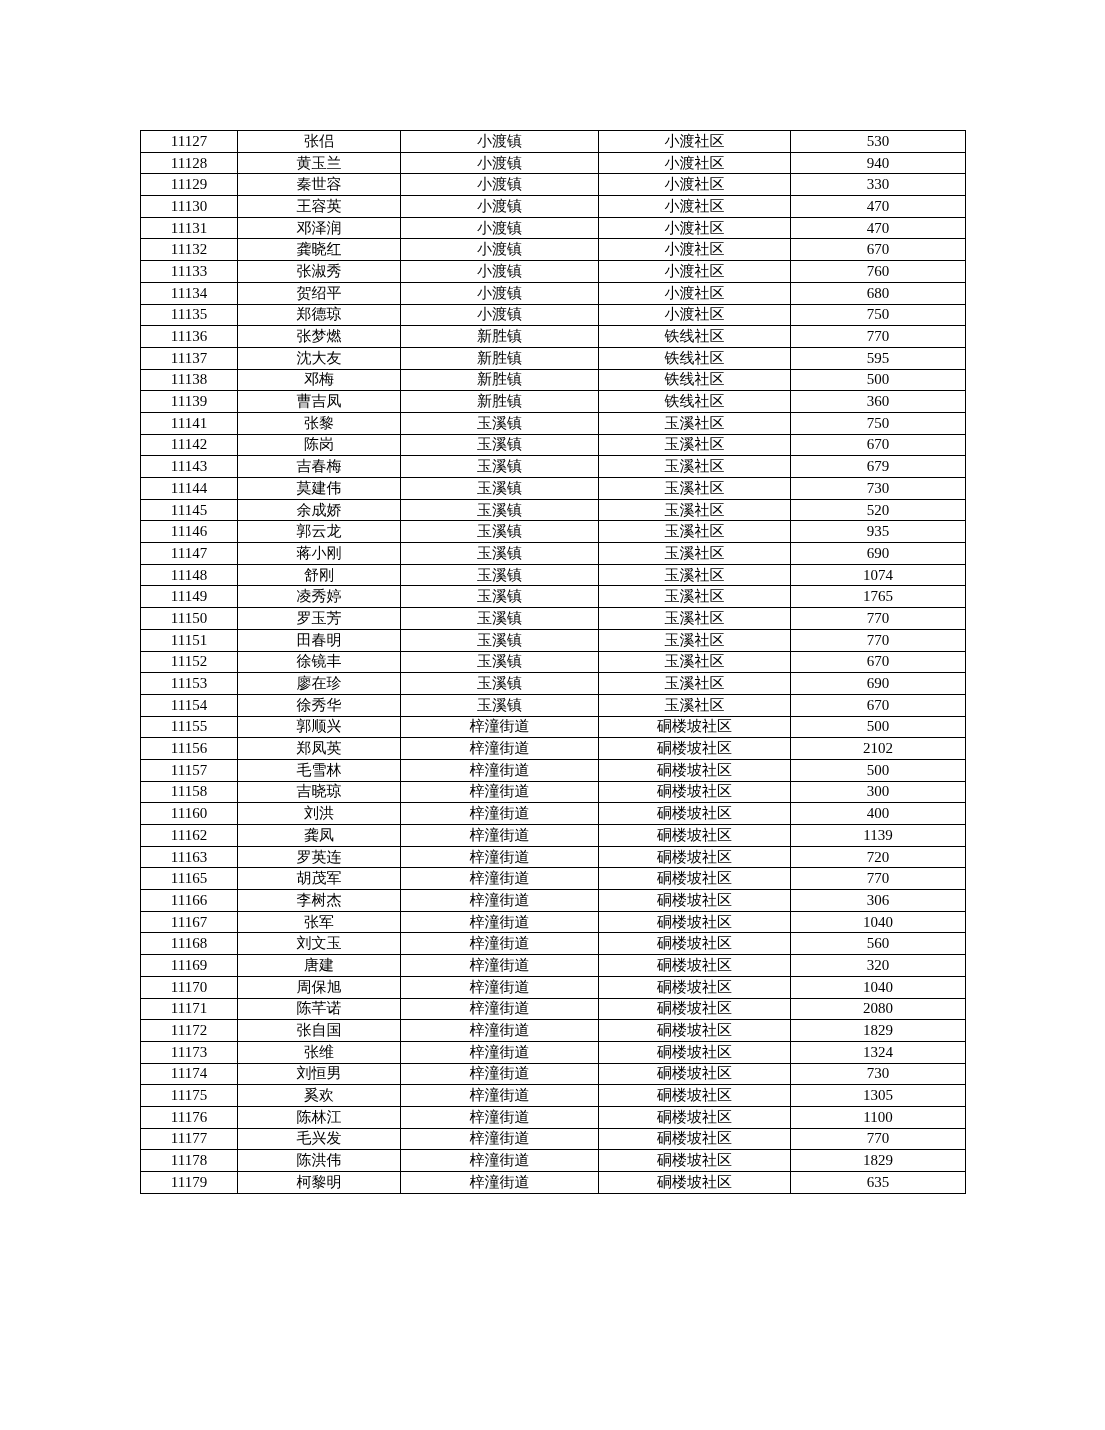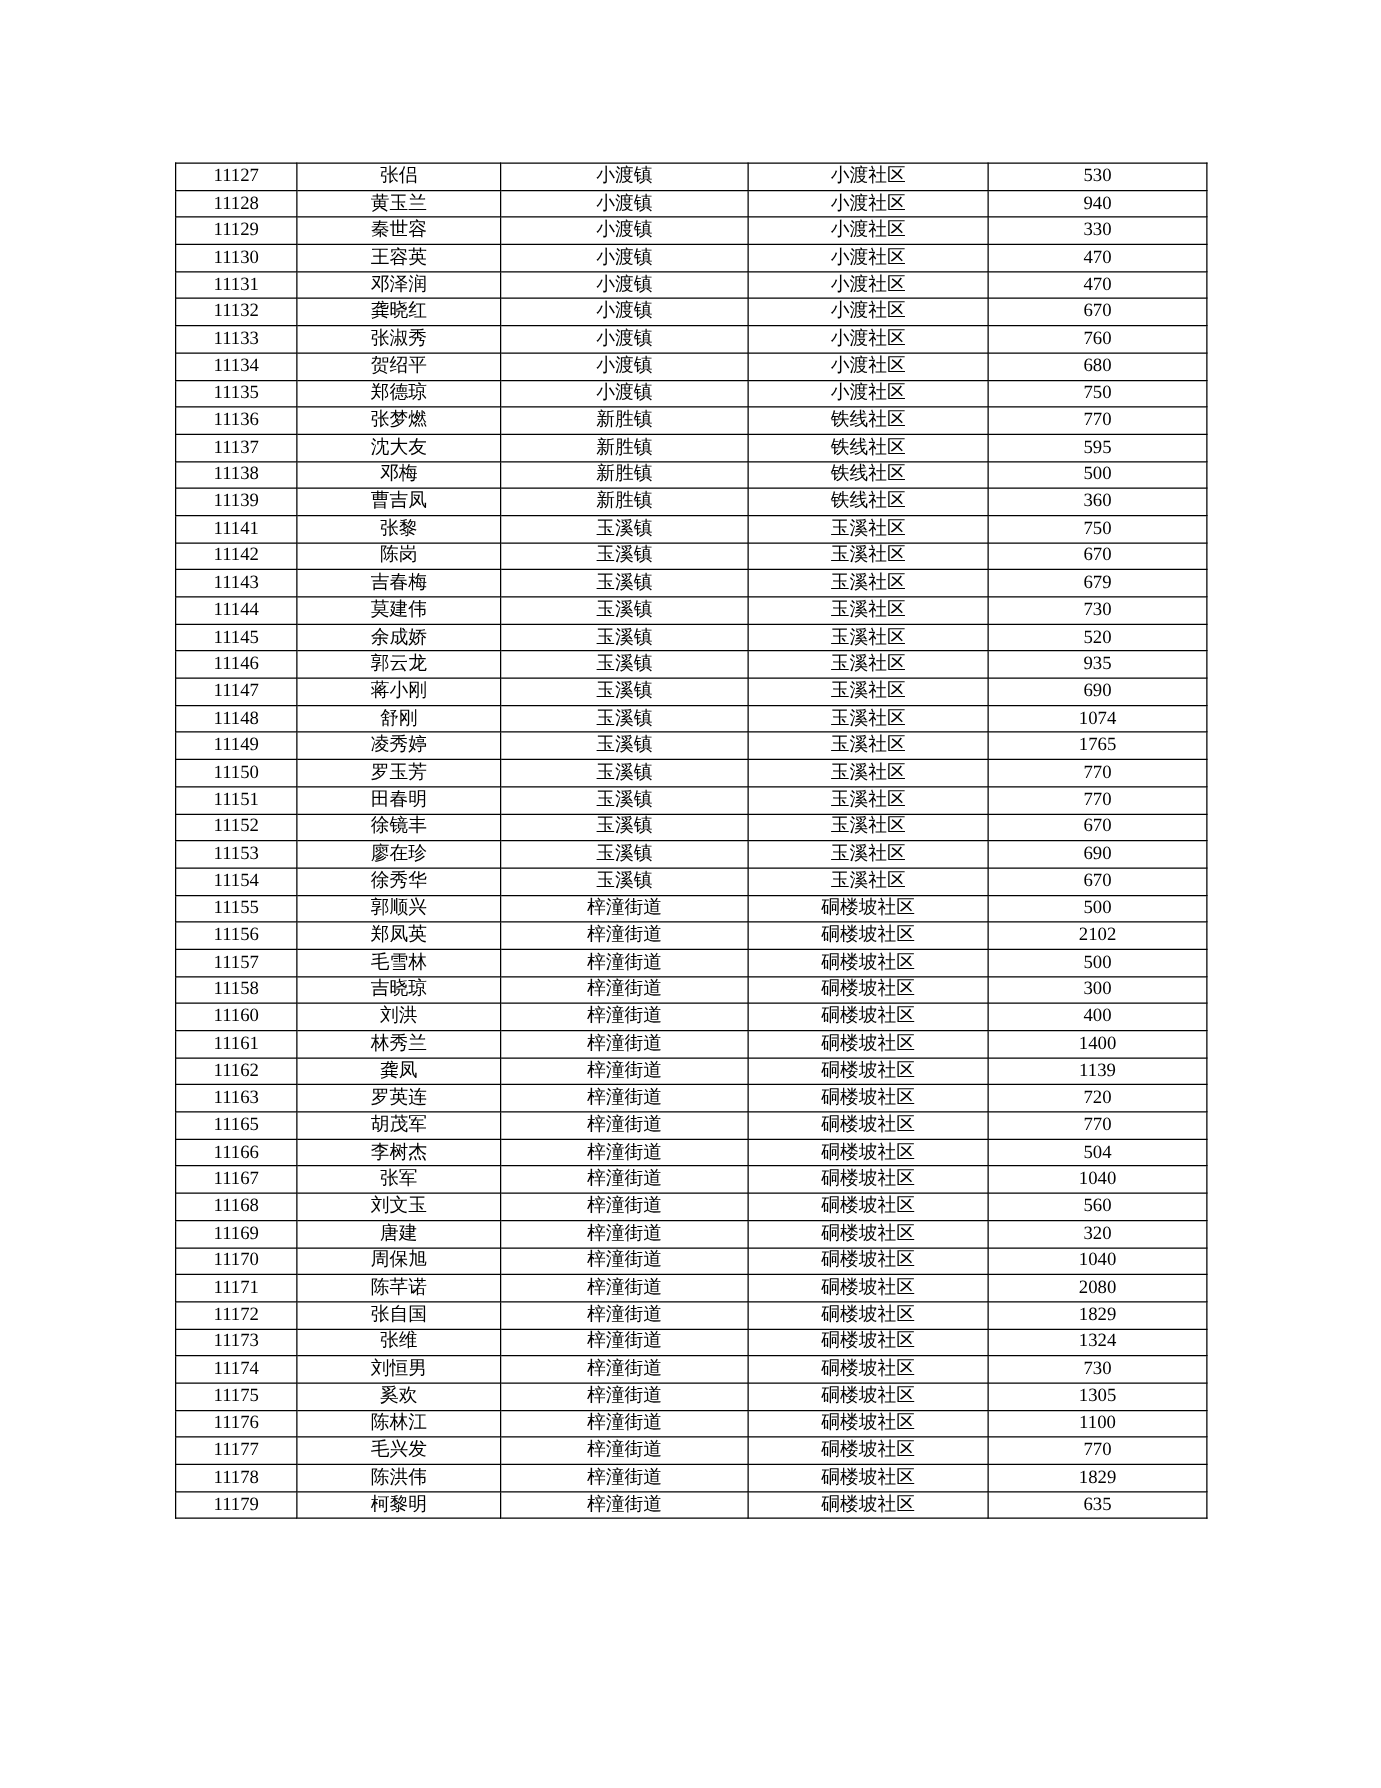--- a/index.html
+++ b/index.html
@@ -275,27 +275,20 @@
           <td>300</td>
         </tr>
         <tr>
           <td>11160</td>
           <td>刘洪</td>
           <td>梓潼街道</td>
           <td>硐楼坡社区</td>
           <td>400</td>
         </tr>
         <tr>
-          <td>11161</td>
-          <td>林秀兰</td>
-          <td>梓潼街道</td>
-          <td>硐楼坡社区</td>
-          <td>1400</td>
-        </tr>
-        <tr>
           <td>11162</td>
           <td>龚凤</td>
           <td>梓潼街道</td>
           <td>硐楼坡社区</td>
           <td>1139</td>
         </tr>
         <tr>
           <td>11163</td>
           <td>罗英连</td>
           <td>梓潼街道</td>
@@ -307,21 +300,21 @@
           <td>胡茂军</td>
           <td>梓潼街道</td>
           <td>硐楼坡社区</td>
           <td>770</td>
         </tr>
         <tr>
           <td>11166</td>
           <td>李树杰</td>
           <td>梓潼街道</td>
           <td>硐楼坡社区</td>
-          <td>504</td>
+          <td>306</td>
         </tr>
         <tr>
           <td>11167</td>
           <td>张军</td>
           <td>梓潼街道</td>
           <td>硐楼坡社区</td>
           <td>1040</td>
         </tr>
         <tr>
           <td>11168</td>

